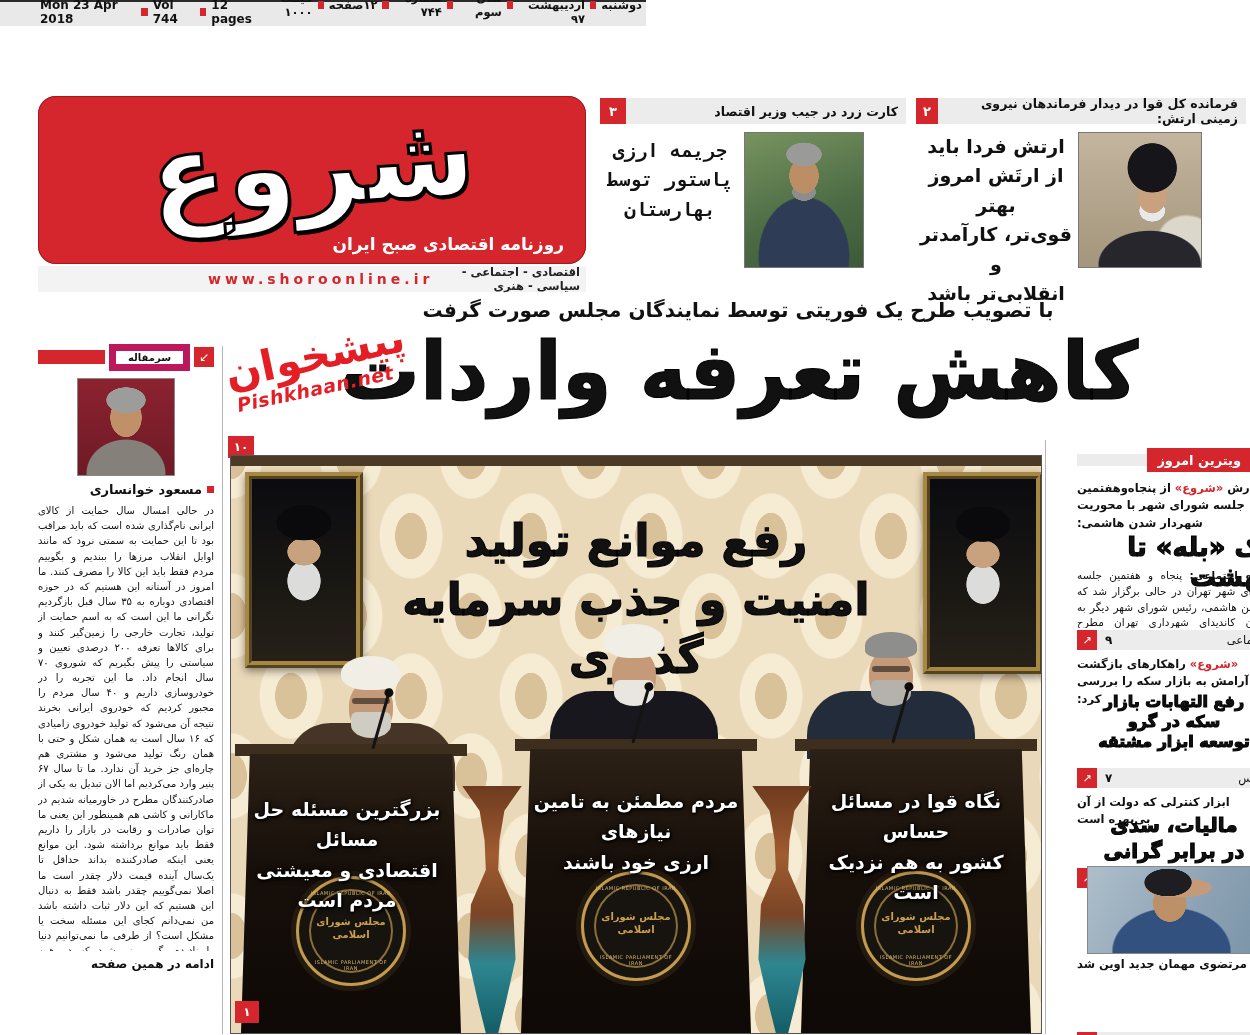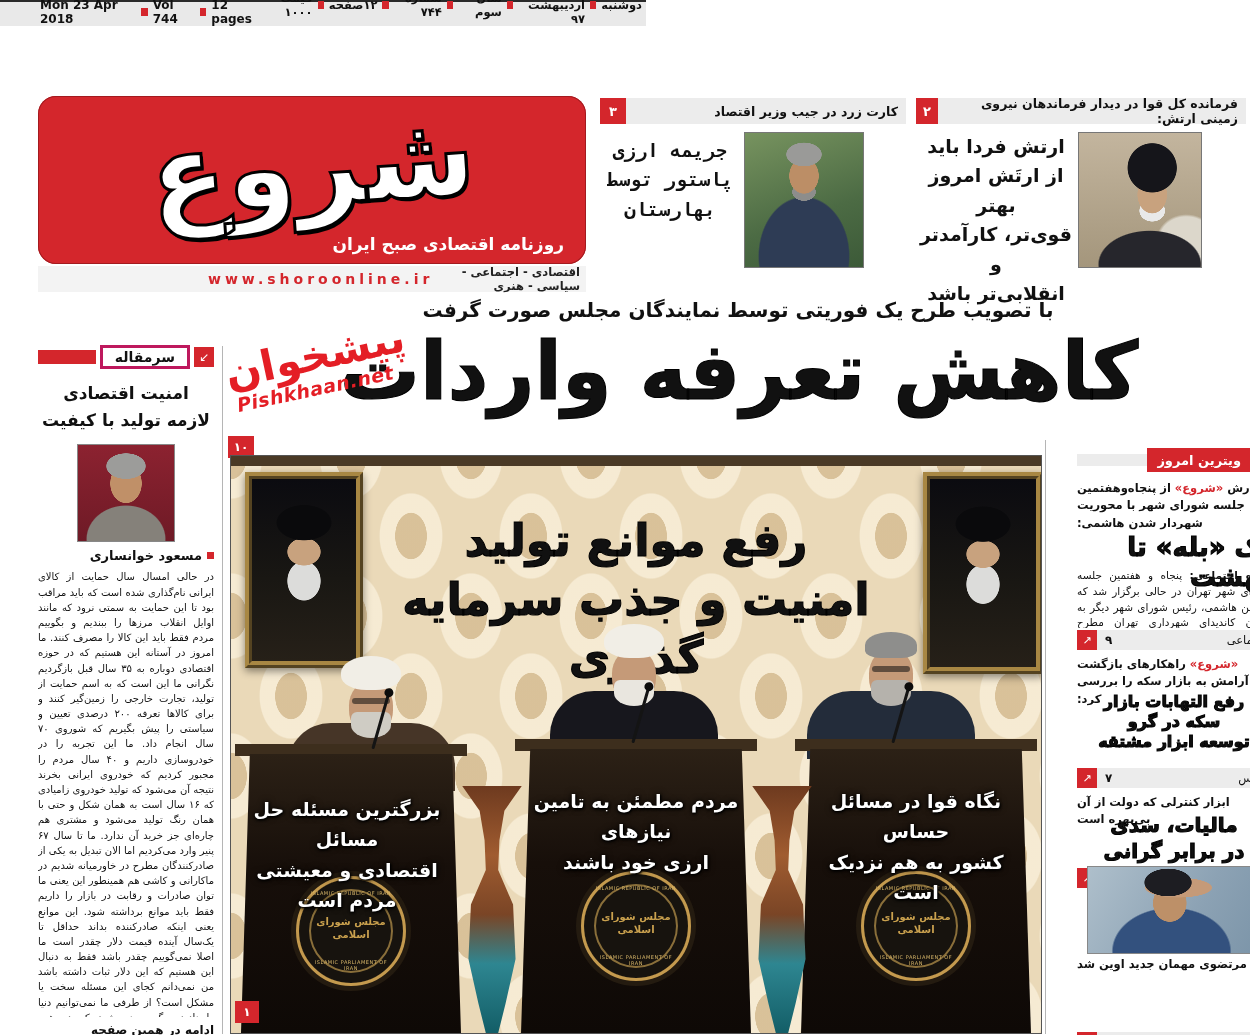--- a/index.html
+++ b/index.html
@@ -50,21 +50,21 @@
   #lead-kicker{left:230px;top:298px;width:1016px;font-size:20px;font-weight:700;}
   #lead-headline{left:232px;top:318px;width:1014px;font-size:80px;font-weight:700;line-height:1.35;}
   #watermark{left:226px;top:336px;width:170px;transform:rotate(-12deg);color:#e41e25;z-index:6;}
   #watermark-fa{font-size:42px;font-weight:700;line-height:1;}
   #watermark-en{font-size:19px;font-weight:700;font-style:italic;letter-spacing:.5px;}
   #badge10{left:228px;top:436px;width:26px;height:22px;}
   
   #sidebar{left:38px;top:346px;width:176px;height:688px;}
   #sb-head{display:flex;align-items:center;height:22px;direction:ltr;}
   #sb-redbar{flex:1;height:14px;background:#d4262c;}
-  #sb-label{border:3px solid #be185d;padding:1px 12px;font-size:14px;font-weight:700;margin:0 4px;}
+  #sb-label{border:7px solid #be185d;padding:1px 12px;font-size:10px;font-weight:700;margin:0 4px;}
   .arrowbox{width:20px;height:20px;background:#d4262c;color:#fff;font-size:12px;display:flex;align-items:center;justify-content:center;flex:none;}
   #sb-title{margin-top:12px;font-size:17px;font-weight:700;line-height:1.6;}
   #sb-photo{width:96px;height:96px;margin:10px auto 6px auto;border:1px solid #888;background:
     radial-gradient(ellipse 20px 13px at 50% 22%, #9c9c9a 97%, rgba(0,0,0,0) 100%),
     radial-gradient(ellipse 16px 20px at 50% 40%, #c09068 97%, rgba(0,0,0,0) 100%),
     radial-gradient(ellipse 13px 4px at 50% 38%, #333 97%, rgba(0,0,0,0) 100%),
     radial-gradient(ellipse 40px 34px at 50% 98%, #85817a 97%, rgba(0,0,0,0) 100%),
     linear-gradient(#8c2230,#6e1a26);}
   #sb-byline{font-size:13px;font-weight:700;display:flex;align-items:center;gap:5px;direction:rtl;}
   #sb-byline .sq{width:7px;height:7px;margin:0;}
@@ -193,22 +193,20 @@
     <div id="watermark-en">Pishkhaan.net</div>
   </div>
   <div id="badge10" class="abs badge">۱۰</div>
 
   <div id="sidebar" class="abs rtl">
     <div id="sb-head">
       <div id="sb-redbar"></div>
       <div id="sb-label">سرمقاله</div>
       <div class="arrowbox">↙</div>
     </div>
-    <div id="sb-title" class="ctr prelines">امنیت اقتصادی
-لازمه تولید با کیفیت</div>
     <div id="sb-photo"></div>
     <div id="sb-byline">
       <span class="sq"></span>
       <span>مسعود خوانساری</span>
     </div>
     <div id="sb-body">در حالی امسال سال حمایت از کالای ایرانی نام‌گذاری شده است که باید مراقب بود تا این حمایت به سمتی نرود که مانند اوایل انقلاب مرزها را ببندیم و بگوییم مردم فقط باید این کالا را مصرف کنند. ما امروز در آستانه این هستیم که در حوزه اقتصادی دوباره به ۳۵ سال قبل بازگردیم نگرانی ما این است که به اسم حمایت از تولید، تجارت خارجی را زمین‌گیر کنند و برای کالاها تعرفه ۲۰۰ درصدی تعیین و سیاستی را پیش بگیریم که شوروی ۷۰ سال انجام داد. ما این تجربه را در خودروسازی داریم و ۴۰ سال مردم را مجبور کردیم که خودروی ایرانی بخرند نتیجه آن می‌شود که تولید خودروی زامیادی که ۱۶ سال است به همان شکل و حتی با همان رنگ تولید می‌شود و مشتری هم چاره‌ای جز خرید آن ندارد. ما تا سال ۶۷ پنیر وارد می‌کردیم اما الان تبدیل به یکی از صادرکنندگان مطرح در خاورمیانه شدیم در ماکارانی و کاشی هم همینطور این یعنی ما توان صادرات و رقابت در بازار را داریم فقط باید موانع برداشته شود. این موانع یعنی اینکه صادرکننده بداند حداقل تا یک‌سال آینده قیمت دلار چقدر است ما اصلا نمی‌گوییم چقدر باشد فقط به دنبال این هستیم که این دلار ثبات داشته باشد من نمی‌دانم کجای این مسئله سخت یا مشکل است؟ از طرفی ما نمی‌توانیم دنیا را نادیده بگیریم نمی‌شود که در همه حوزه‌ها پژوهش و تولیدات خودمان را داشته باشیم این روش جزیره‌ای عمل کردن است و در دنیای امروز جواب نمی‌دهد...</div>
     <div id="sb-more">ادامه در همین صفحه</div>
   </div>
   <div class="abs vline" style="left:222px;top:346px;height:688px;"></div>
 

